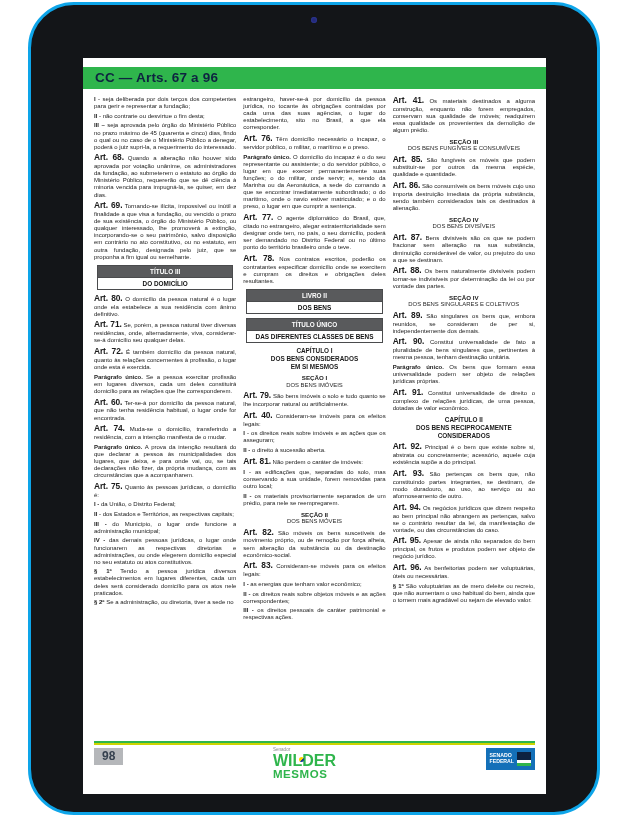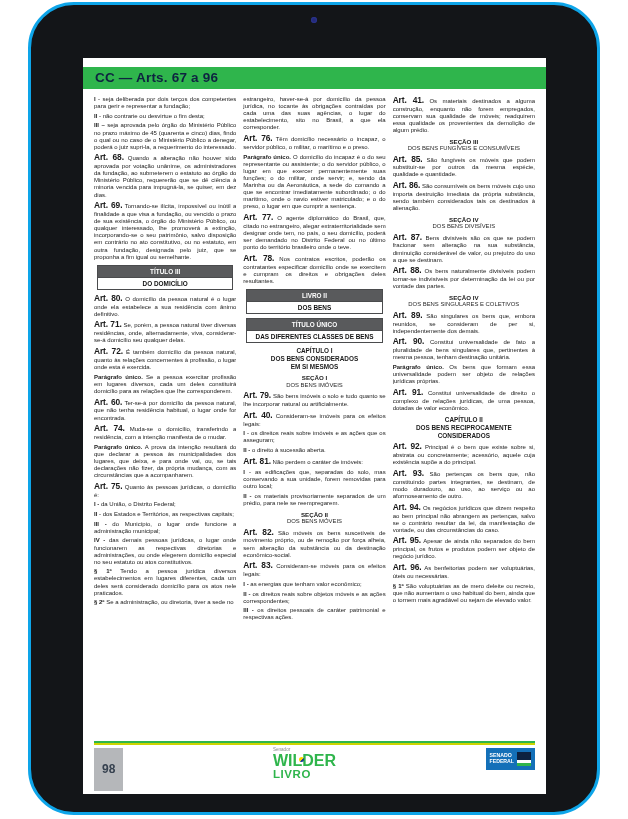--- a/index.html
+++ b/index.html
@@ -35,21 +35,21 @@
   .sec { text-align:center; margin:3.5px 0 2.5px; }
   .sec1 { font-weight:bold; font-size:6.2px; }
   .sec2 { font-size:5.9px; color:#2a2a2a; }
   .cap { text-align:center; font-weight:bold; font-size:6.4px; margin:4px 0 2.5px; line-height:1.25; }
 
   
   .page-footer { margin:0 11px 8px; }
   .footer-rule { height:4px; background:linear-gradient(180deg,#2fb54c 0 55%,#cdd400 55% 100%); }
   .footer-row { display:flex; justify-content:space-between; align-items:flex-start; margin-top:3px; height:38px; }
   .page-num { background:#b5b7ba; color:#36414f; font-weight:bold; font-size:12px;
-              padding:13px 8px; line-height:17px; }
+              padding:0 8px; line-height:17px; }
   .wilder { display:flex; flex-direction:column; line-height:1.02; text-align:left; }
   .senador { font-size:4.6px; color:#8a8c8e; margin-bottom:.5px; }
   .wilder-l1 { position:relative; font-weight:bold; font-size:16px; color:#2fb54c;text-align:center; }
   .globe { position:absolute; left:26px; top:3.5px; width:5.5px; height:5.5px; border-radius:50%;
            background:linear-gradient(135deg,#ffd400 50%,#1a3f8f 50%); }
   .wilder-l2 { font-weight:bold; font-size:11.5px; color:#2fb54c; letter-spacing:.6px; }
   .senado { background:#1470b8; display:flex; align-items:center; gap:3px; padding:2px 4px; height:18px; }
   .senado-text { display:flex; flex-direction:column; color:#fff; font-weight:bold;
                  font-size:5.2px; line-height:1.15; }
   .senado-flag { width:14px; height:14px; display:block;
@@ -169,21 +169,21 @@
           </div>
       </div>
 
       <div class="page-footer">
         <div class="footer-rule"></div>
         <div class="footer-row">
           <span class="page-num">98</span>
           <div class="wilder">
             <span class="senador">Senador</span>
             <span class="wilder-l1"><span>WILDER</span><i class="globe"></i></span>
-            <span class="wilder-l2">LIVRO</span>
+            <span class="wilder-l2">MESMOS</span>
           </div>
           <div class="senado">
             <span class="senado-text">
               <span>SENADO</span>
               <span>FEDERAL</span>
             </span>
             <span class="senado-flag"></span>
           </div>
         </div>
       </div>

